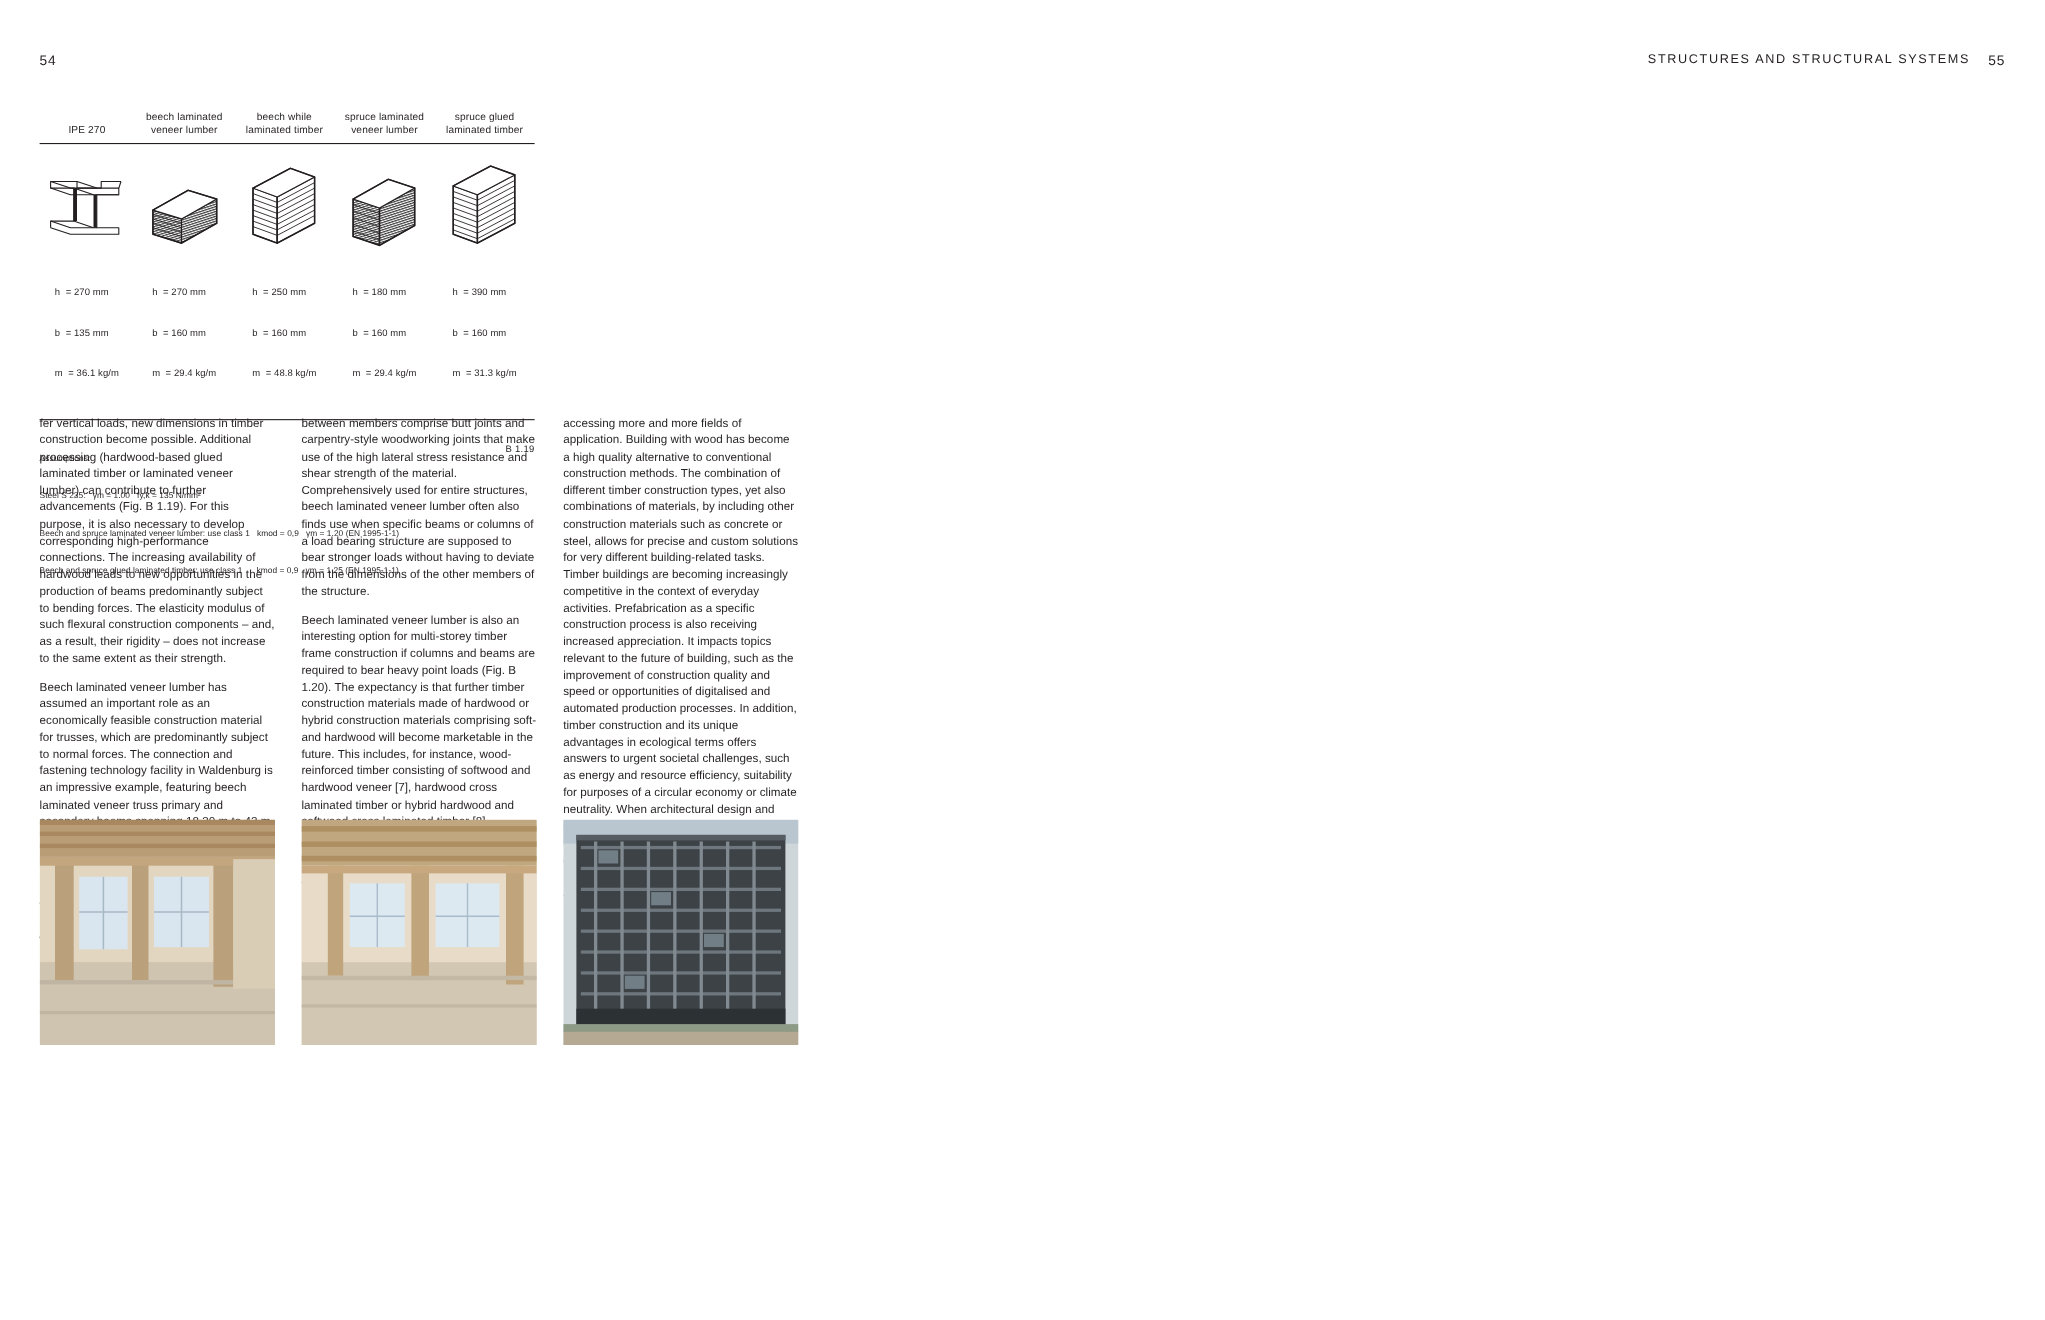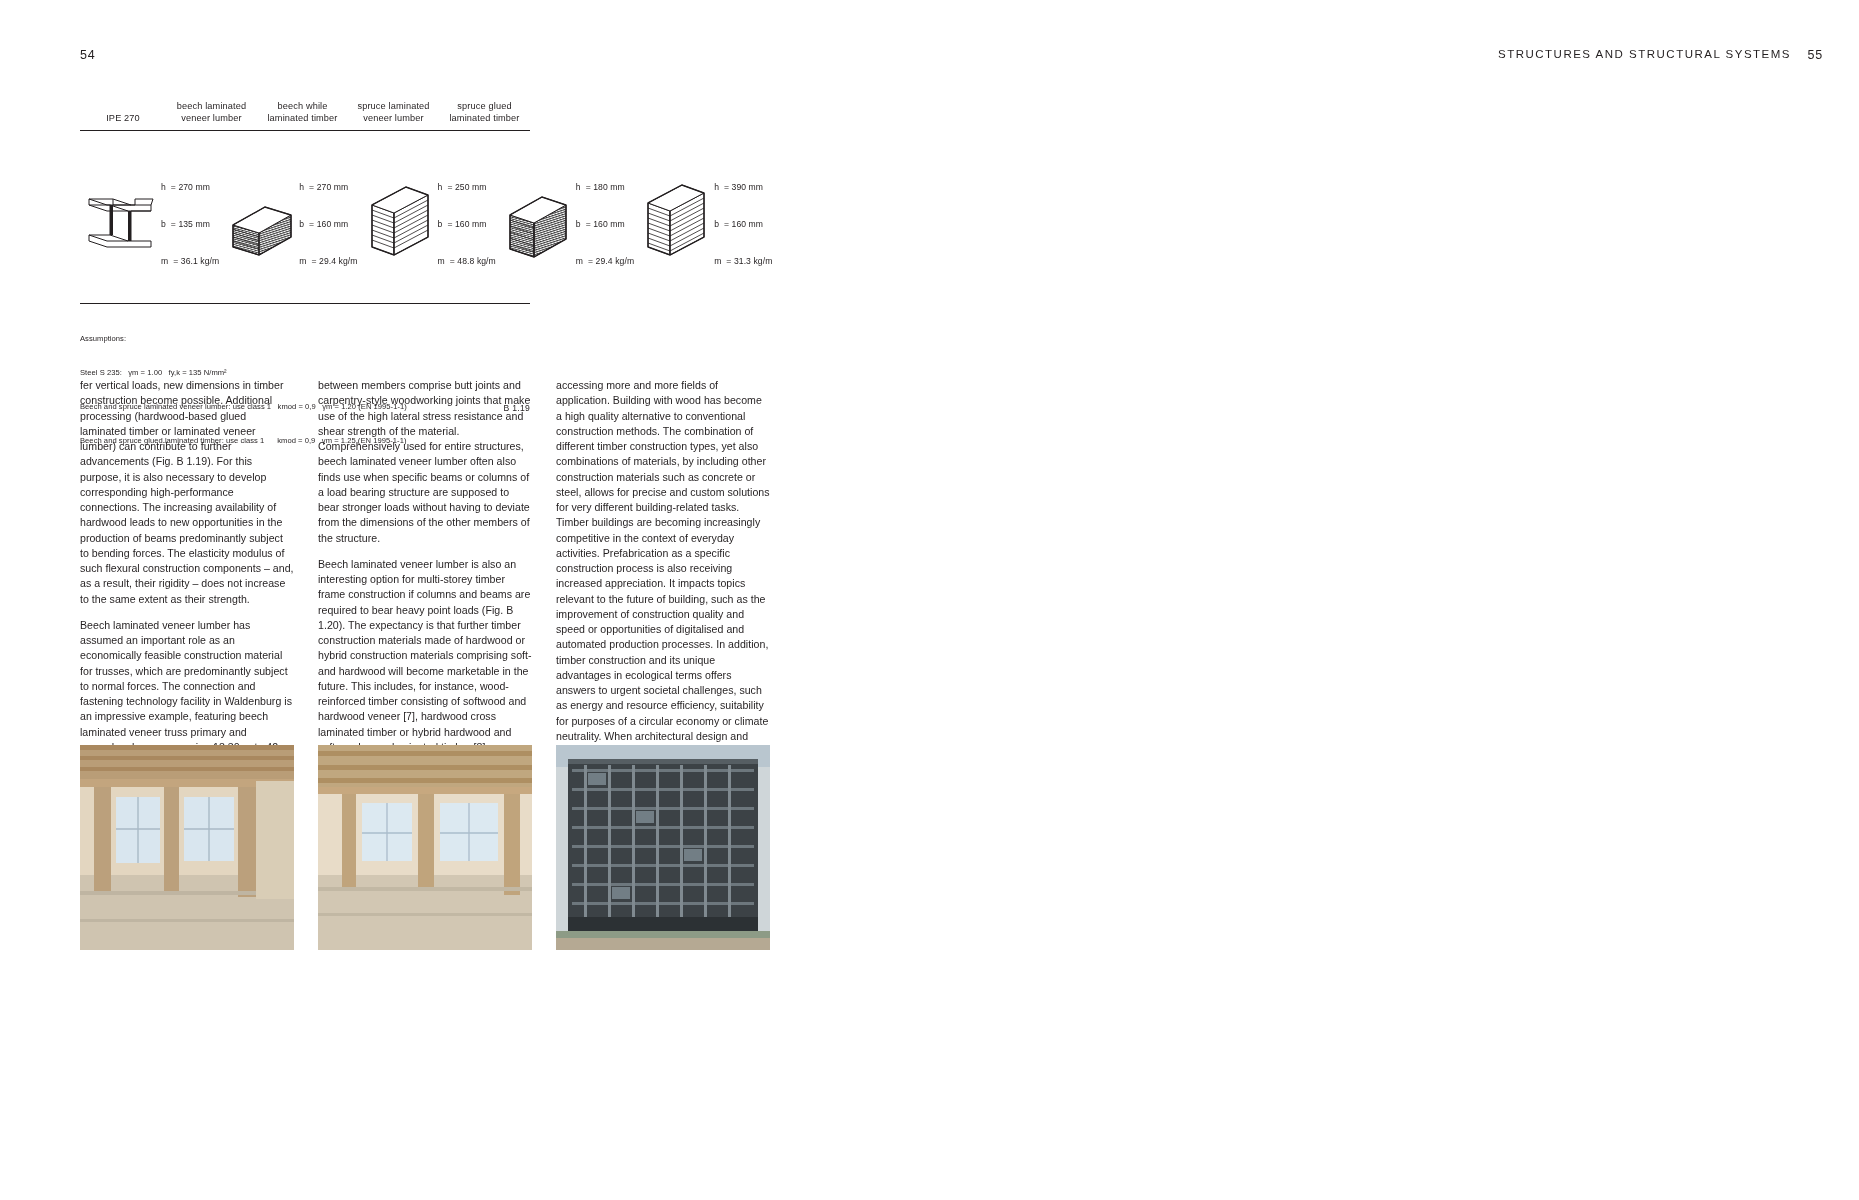--- a/index.html
+++ b/index.html
@@ -5,21 +5,21 @@
   * { box-sizing: border-box; }
   html, body { margin:0; padding:0; }
   body {
     width:1859px; height:1200px;
     background:#ffffff;
     font-family:"Liberation Sans", sans-serif;
     color:#231f20;
     overflow:hidden;
     position:relative;
   }
-  .spread { position:absolute; inset:0; display:flex;margin-left:44px; }
+  .spread { position:absolute; inset:0; display:flex; }
   .page { position:relative; height:1200px; }
   .page-left  { width:930px; }
   .page-right { width:929px; }
 
   
   .folio {
     position:absolute; top:48px;
     font-size:12.5px; letter-spacing:.06em; color:#231f20;
   }
   .folio-left  { left:36px; }
@@ -37,21 +37,21 @@
     display:flex; align-items:flex-end;
     border-bottom:1.6px solid #231f20;
     padding-bottom:5px;
   }
   .fig-col { flex:1; text-align:center; padding:0 3px; }
   .fig-col.first { flex:0 0 86px; }
   .fig-head .fig-col {
     font-size:9.2px; line-height:1.35; letter-spacing:.015em;
   }
   .fig-body { display:flex; align-items:flex-end; padding-top:16px; }
-  .fig-body .fig-col { display:flex; flex-direction:row; align-items:center; }
+  .fig-body .fig-col { display:flex; flex-direction:column; align-items:center; }
   .glyph { height:78px; display:flex; align-items:flex-end; justify-content:center; }
   .dims {
     margin-top:9px; font-size:8.6px; line-height:1.45;
     text-align:left; white-space:pre; letter-spacing:.01em;
   }
   .fig-rule { border-top:1.1px solid #231f20; margin-top:10px; }
   .assump {
     margin-top:6px; font-size:7.6px; line-height:1.5; letter-spacing:.005em;
     white-space:pre-wrap;
   }

